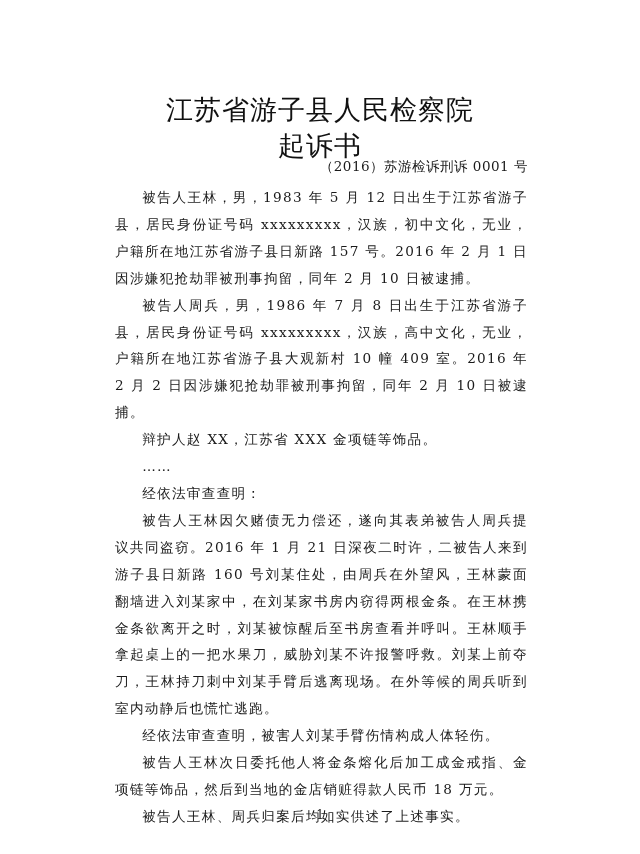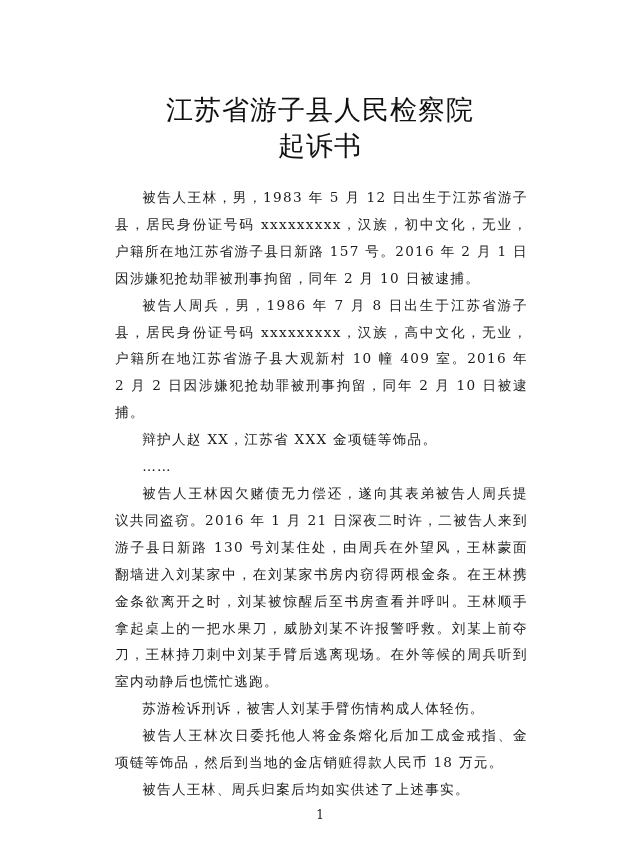--- a/index.html
+++ b/index.html
@@ -28,26 +28,28 @@
     position: absolute; left: 0; width: 640px; top: 808px; text-align: center;
     font-size: 12px;
   }
 </style>
 </head>
 <body>
 
 <div class="page">
   <div class="title t1">江苏省游子县人民检察院</div>
   <div class="title t2">起诉书</div>
+  <div class="docno">（2016）苏游检诉刑诉 0001 号</div>
 
   <div class="body">
     <p>被告人王林，男，1983 年 5 月 12 日出生于江苏省游子县，居民身份证号码 xxxxxxxxx，汉族，初中文化，无业，户籍所在地江苏省游子县日新路 157 号。2016 年 2 月 1 日因涉嫌犯抢劫罪被刑事拘留，同年 2 月 10 日被逮捕。</p>
     <p>被告人周兵，男，1986 年 7 月 8 日出生于江苏省游子县，居民身份证号码 xxxxxxxxx，汉族，高中文化，无业，户籍所在地江苏省游子县大观新村 10 幢 409 室。2016 年 2 月 2 日因涉嫌犯抢劫罪被刑事拘留，同年 2 月 10 日被逮捕。</p>
     <p>辩护人赵 XX，江苏省 XXX 金项链等饰品。</p>
     <p>……</p>
-    <p>被告人王林因欠赌债无力偿还，遂向其表弟被告人周兵提议共同盗窃。2016 年 1 月 21 日深夜二时许，二被告人来到游子县日新路 130 号刘某住处，由周兵在外望风，王林蒙面翻墙进入刘某家中，在刘某家书房内窃得两根金条。在王林携金条欲离开之时，刘某被惊醒后至书房查看并呼叫。王林顺手拿起桌上的一把水果刀，威胁刘某不许报警呼救。刘某上前夺刀，王林持刀刺中刘某手臂后逃离现场。在外等候的周兵听到室内动静后也慌忙逃跑。</p>
-    <p>苏游检诉刑诉，被害人刘某手臂伤情构成人体轻伤。</p>
+    <p>经依法审查查明：</p>
+    <p>被告人王林因欠赌债无力偿还，遂向其表弟被告人周兵提议共同盗窃。2016 年 1 月 21 日深夜二时许，二被告人来到游子县日新路 160 号刘某住处，由周兵在外望风，王林蒙面翻墙进入刘某家中，在刘某家书房内窃得两根金条。在王林携金条欲离开之时，刘某被惊醒后至书房查看并呼叫。王林顺手拿起桌上的一把水果刀，威胁刘某不许报警呼救。刘某上前夺刀，王林持刀刺中刘某手臂后逃离现场。在外等候的周兵听到室内动静后也慌忙逃跑。</p>
+    <p>经依法审查查明，被害人刘某手臂伤情构成人体轻伤。</p>
     <p>被告人王林次日委托他人将金条熔化后加工成金戒指、金项链等饰品，然后到当地的金店销赃得款人民币 18 万元。</p>
     <p>被告人王林、周兵归案后均如实供述了上述事实。</p>
   </div>
 
   <div class="pagenum">1</div>
 </div>
 
 </body></html>

